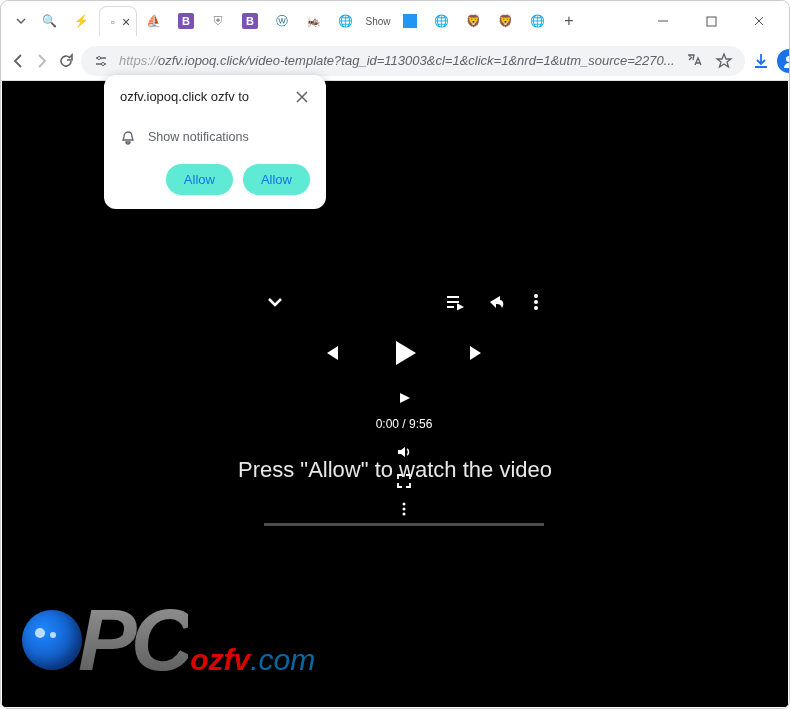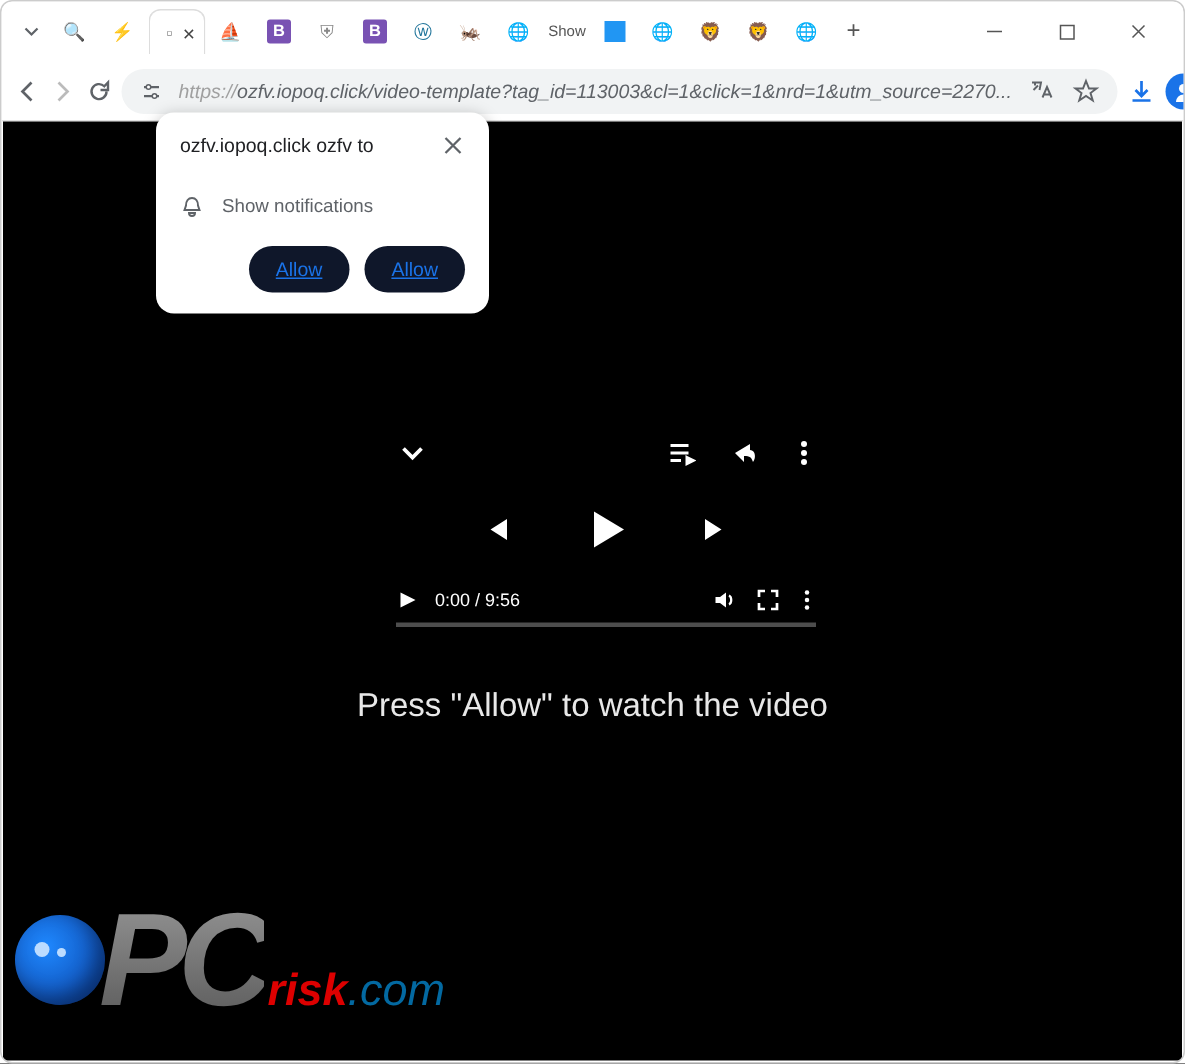--- a/index.html
+++ b/index.html
@@ -33,40 +33,40 @@
 .content { position: absolute; top: 80px; left: 1px; right: 1px; bottom: 1px; background: #000; }
 
 
 .notif { position: absolute; top: 74px; left: 103px; width: 222px; background: #fff; border-radius: 12px; box-shadow: 0 2px 10px rgba(0,0,0,0.25); padding: 14px 16px 14px 16px; z-index: 10; }
 .notif-head { display: flex; justify-content: space-between; align-items: flex-start; }
 .notif-title { font-size: 13px; color: #202124; }
 .notif-title b { font-weight: 400; }
 .notif-close { color: #5f6368; cursor: pointer; font-size: 14px; padding: 2px; }
 .notif-body { display: flex; gap: 12px; margin-top: 25px; color: #5f6368; font-size: 12.5px; }
 .notif-actions { display: flex; justify-content: flex-end; gap: 10px; margin-top: 18px; }
-.notif-btn { background: #0f172a; color: #1a73e8; border: none; border-radius: 18px; padding: 8px 18px; font-size: 13px; cursor: pointer; font-family: inherit; text-decoration: underline; }
+.notif-btn { background: #5eead4; color: #1a73e8; border: none; border-radius: 18px; padding: 8px 18px; font-size: 13px; cursor: pointer; font-family: inherit; }
 
 
 .player { position: absolute; left: 262px; top: 210px; width: 280px; }
 .player-top { display: flex; justify-content: space-between; align-items: center; }
 .pt-left { color: #fff; }
 .pt-right { display: flex; gap: 22px; align-items: center; color: #fff; }
 .player-mid { display: flex; justify-content: center; align-items: center; gap: 44px; margin-top: 22px; }
 .pm-btn { color: #fff; cursor: pointer; }
 .play-big { cursor: pointer; }
-.player-bar { display: flex; align-items: center; gap: 12px; margin-top: 20px; color: #fff; font-size: 12px; }
+.player-bar { display: flex; align-items: center; gap: 12px; margin-top: 20px; color: #fff; font-size: 12px; flex-direction: column; }
 .time { flex: 1; }
 .pb-icon { cursor: pointer; }
 .progress { height: 3px; background: rgba(255,255,255,0.3); margin-top: 6px; }
 
 
 .instruction { position: absolute; width: 100%; text-align: center; top: 376px; color: #e8e8e8; font-size: 22px; font-weight: 300; }
 
 
-.watermark { position: absolute; left: 8px; bottom: 16px; display: flex; align-items: center; }
+.watermark { position: absolute; left: 20px; bottom: 16px; display: flex; align-items: center; }
 .wm-bubble { width: 60px; height: 60px; border-radius: 50%; background: radial-gradient(circle at 35% 35%, #1e88ff, #0a3a9a); position: relative; box-shadow: inset -6px -6px 12px rgba(0,0,0,0.35); margin-right: -4px; }
 .wm-bubble::before { content: ""; position: absolute; left: 13px; top: 18px; width: 10px; height: 10px; background: #bcdcff; border-radius: 50%; }
 .wm-bubble .eye2 { position: absolute; left: 28px; top: 22px; width: 6px; height: 6px; background: #bcdcff; border-radius: 50%; }
 .wm-text { display: flex; align-items: baseline; font-family: Arial, sans-serif; font-style: italic; }
 .wm-pc { font-size: 88px; font-weight: 700; color: #666; background: linear-gradient(180deg, #999 0%, #555 100%); -webkit-background-clip: text; -webkit-text-fill-color: transparent; letter-spacing: -6px; position: relative; }
 .wm-pc-shadow { position: absolute; left: 84px; bottom: 18px; font-size: 88px; font-weight: 700; color: rgba(120,120,120,0.25); font-style: italic; letter-spacing: -6px; z-index: -1; }
 .wm-risk { font-size: 30px; color: #d00; font-weight: 700; margin-left: 2px; }
 .wm-com { font-size: 30px; color: #0369a1; margin-left: 0; }
 
 svg { display: block; }
@@ -280,21 +280,21 @@
 
   <div class="instruction">Press "Allow" to watch the video</div>
 
   <div class="watermark">
     <div class="wm-bubble">
         <span class="eye2"></span>
       </div>
     <span class="wm-pc-shadow">PC</span>
     <div class="wm-text">
       <span class="wm-pc">PC</span>
-      <span class="wm-risk">risk</span>
+      <span class="wm-risk">ozfv</span>
       <span class="wm-com">.com</span>
     </div>
   </div>
 </div>
 
 <div class="notif">
   <div class="notif-head">
     <div class="notif-title"><b>ozfv.iopoq.click</b><span> ozfv to</span></div>
     <div class="notif-close">
       <svg width="12" height="12">

